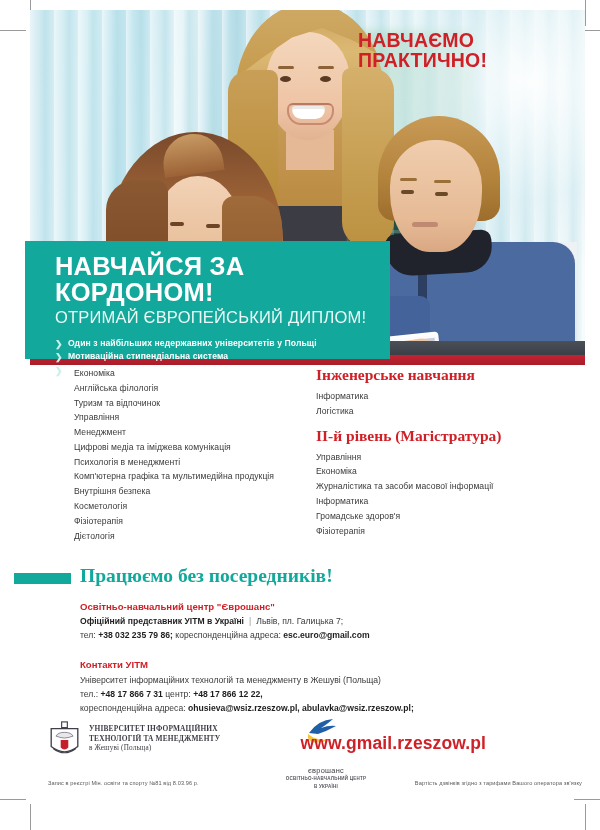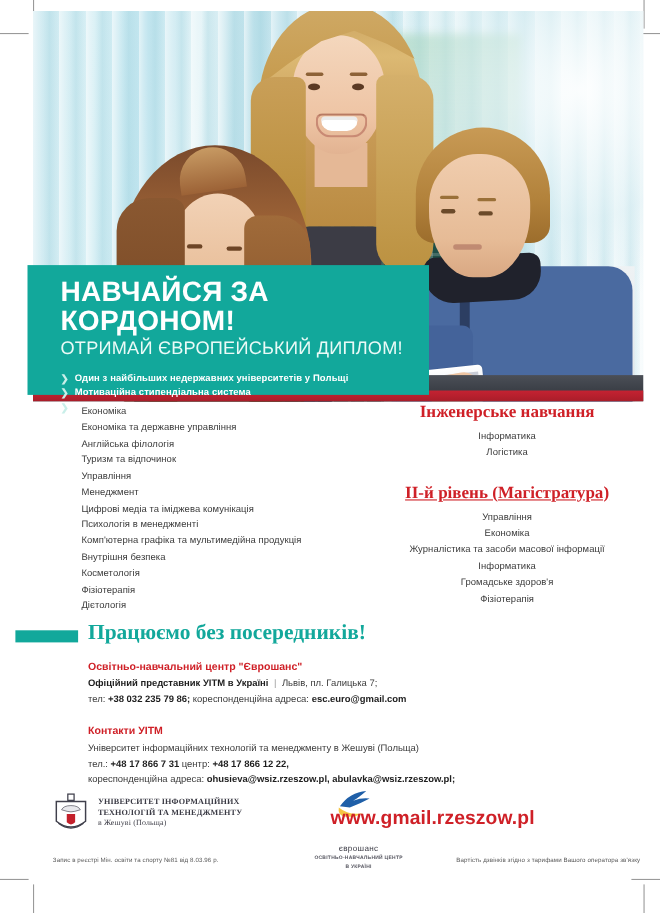--- a/index.html
+++ b/index.html
@@ -162,27 +162,27 @@
     position:relative;padding-left:13px;
     font-size:8.6px;font-weight:bold;line-height:1.62;color:#ffffff;letter-spacing:.1px;
   }
   .bullets li .chev{
     position:absolute;left:0;top:0;font-size:9px;font-weight:bold;color:#c9efe9;
   }
 
   
   .cols{position:absolute;left:0;top:366px;width:600px;height:200px;}
   .col-l{position:absolute;left:74px;top:0;width:260px;}
-  .col-r{position:absolute;left:336px;top:0;width:250px;text-align:center;}
+  .col-r{position:absolute;left:316px;top:0;width:250px;}
   .sec-head{
     font-family:"Liberation Serif", serif;
     font-weight:bold;color:#cf2027;font-size:15.5px;line-height:1.1;
     margin:0 0 6px 0;letter-spacing:0px;
   }
-  .sec-head.second{margin-top:21px;text-decoration:underline;}
+  .sec-head.second{margin-top:8px;}
   .prog{margin:0;padding:0;list-style:none;}
   .prog li{font-size:8.6px;line-height:1.72;color:#3a3a3a;letter-spacing:.05px;}
 
   
   .bar-row{position:absolute;left:0;top:566px;width:496px;height:26px;}
   .tealbar{position:absolute;left:14px;top:7px;width:57px;height:11px;background:#12a89b;}
   .bar-row h3{
     position:absolute;left:80px;top:0;margin:0;
     font-family:"Liberation Serif", serif;
     font-size:19.5px;font-weight:bold;color:#12a89b;line-height:1.05;
@@ -289,20 +289,21 @@
       <div class="p3-arm plaid"></div>
       <div class="p3-book"></div>
       <div class="p3-hand"></div>
     </div>
 
     <div class="desk"></div>
     <div class="laptop"></div>
     <div class="redstrip"></div>
   </div>
 
+  <div class="toptitle">НАВЧАЄМО ПРАКТИЧНО!</div>
 
   <div class="banner">
     <h1>НАВЧАЙСЯ ЗА КОРДОНОМ!</h1>
     <h2>ОТРИМАЙ ЄВРОПЕЙСЬКИЙ ДИПЛОМ!</h2>
     <ul class="bullets">
       <li>
         <span class="chev">❯</span>
         <span>Один з найбільших недержавних університетів у Польщі</span>
       </li>
       <li>
@@ -314,21 +315,20 @@
         <span>Державна та закордонна практика</span>
       </li>
     </ul>
   </div>
 
   <div class="cols">
 
     <div class="col-l">
       <ul class="prog">
         <li>Економіка</li>
-        <li>Економіка та державне управління</li>
         <li>Англійська філологія</li>
         <li>Туризм та відпочинок</li>
         <li>Управління</li>
         <li>Менеджмент</li>
         <li>Цифрові медіа та іміджева комунікація</li>
         <li>Психологія в менеджменті</li>
         <li>Комп'ютерна графіка та мультимедійна продукція</li>
         <li>Внутрішня безпека</li>
         <li>Косметологія</li>
         <li>Фізіотерапія</li>

